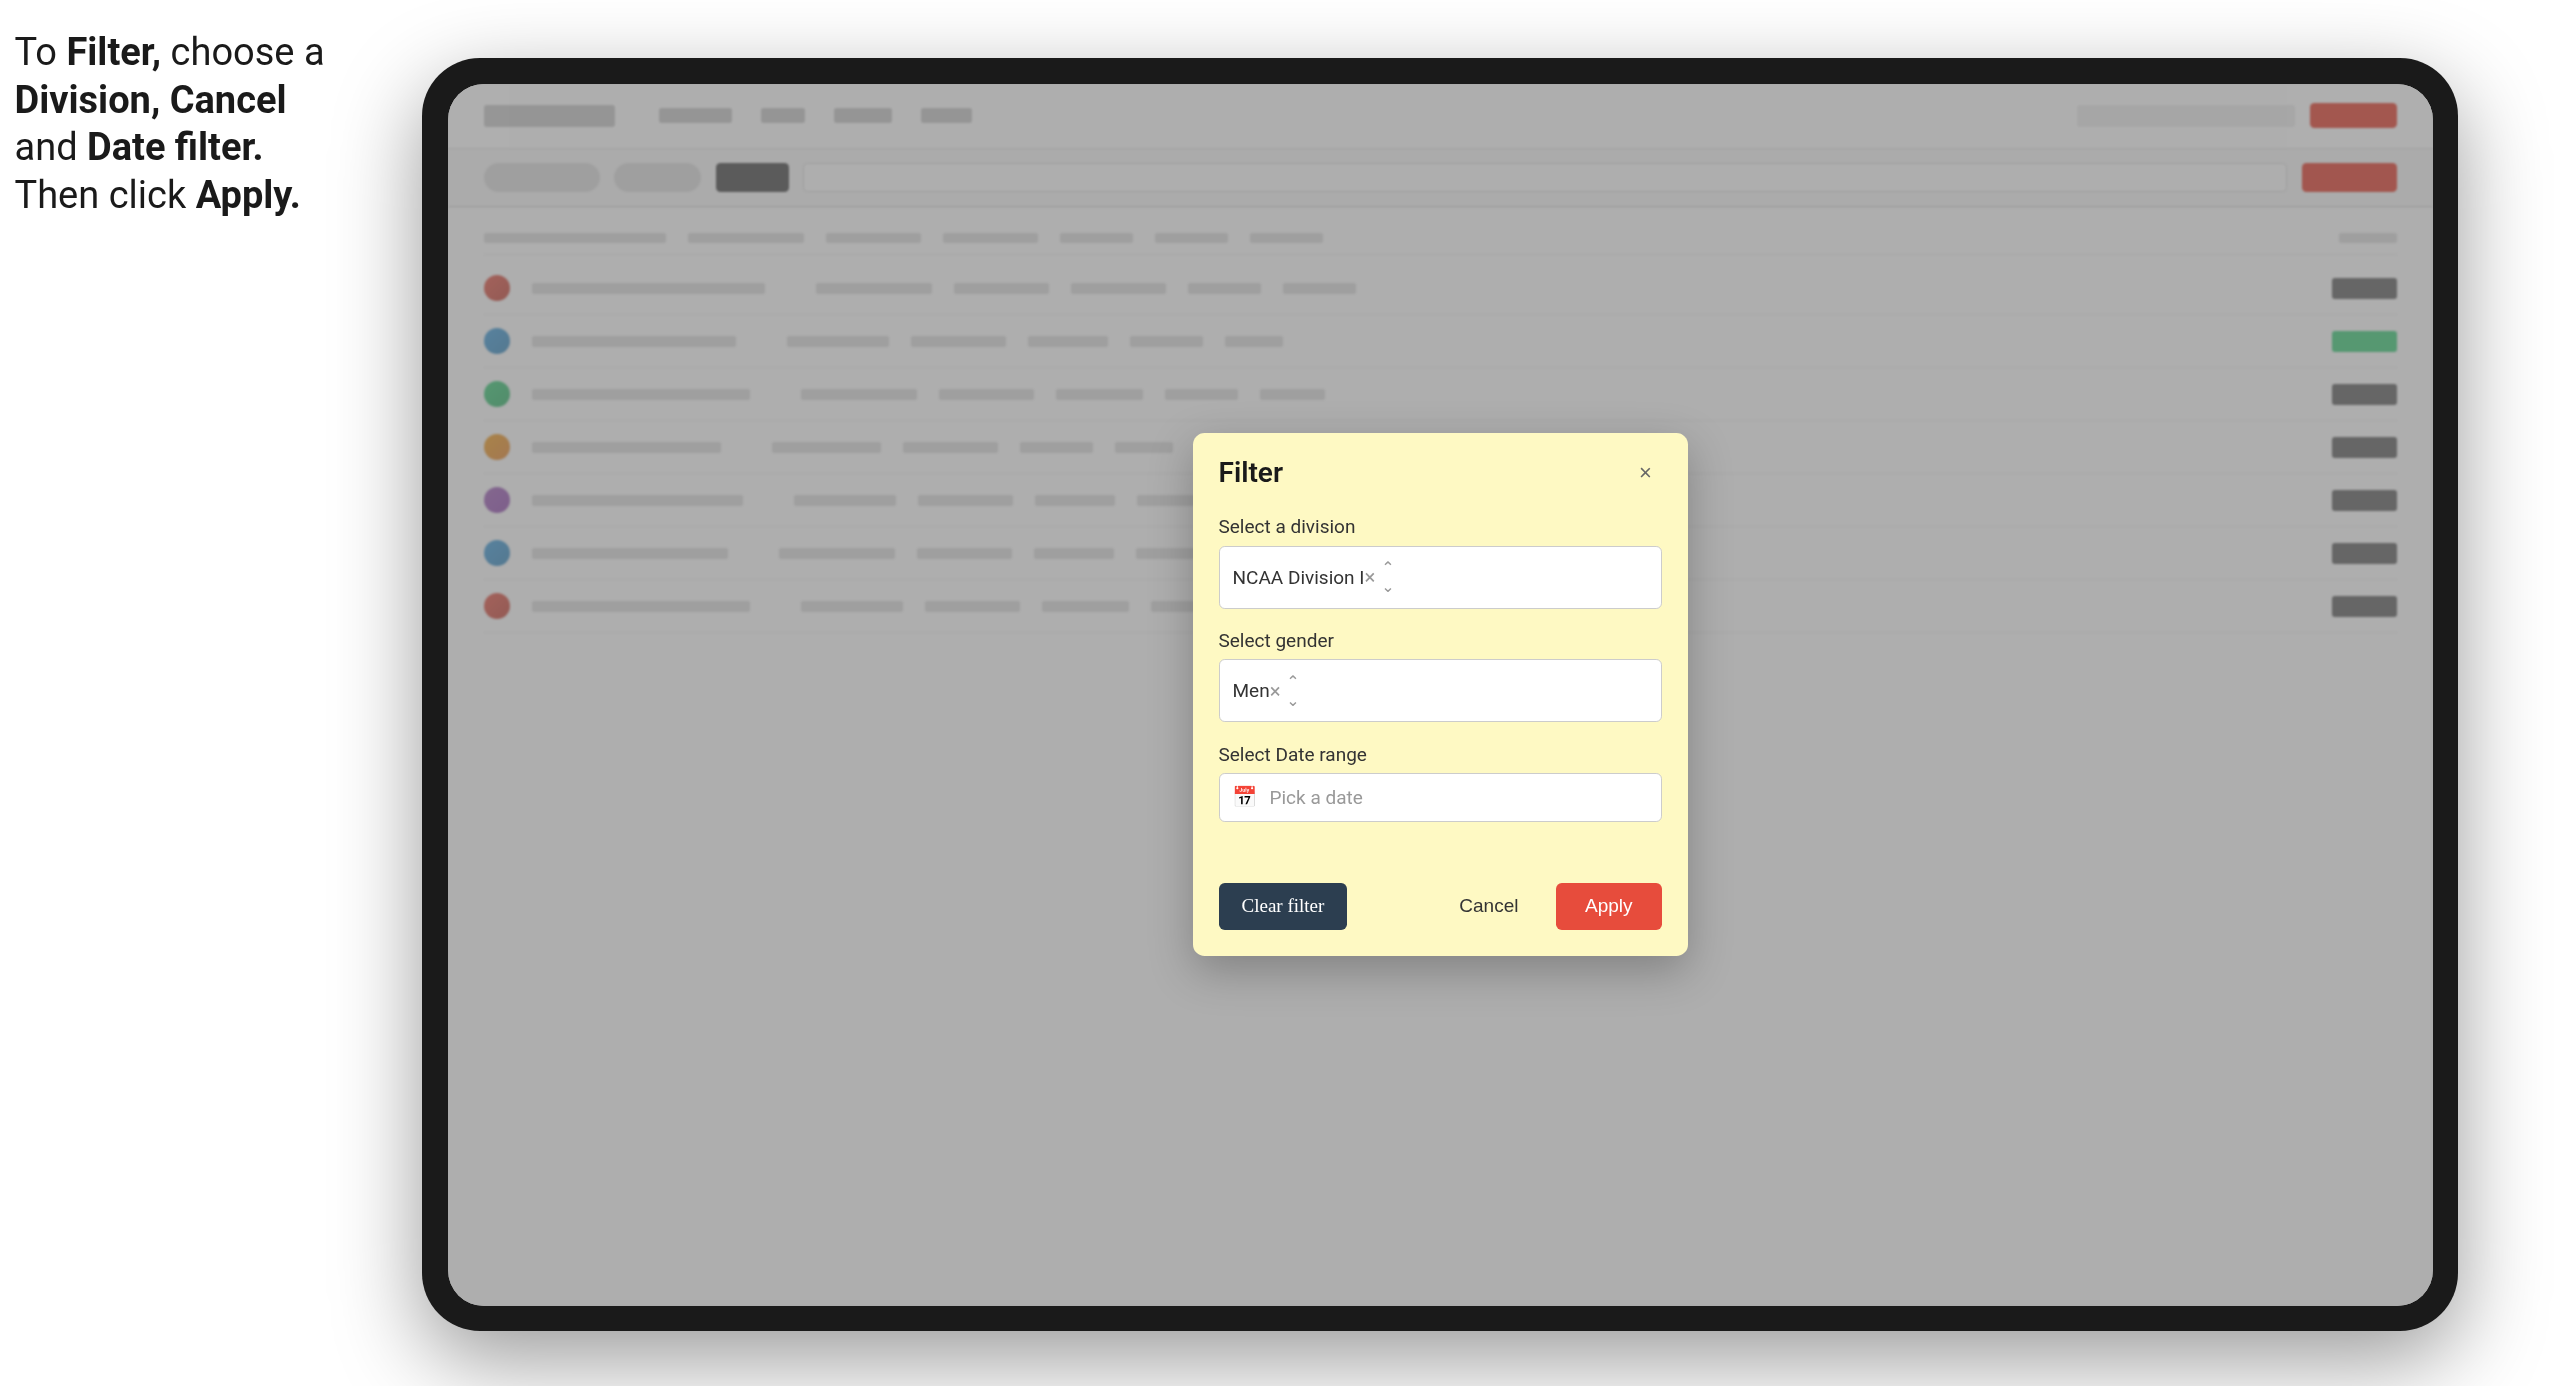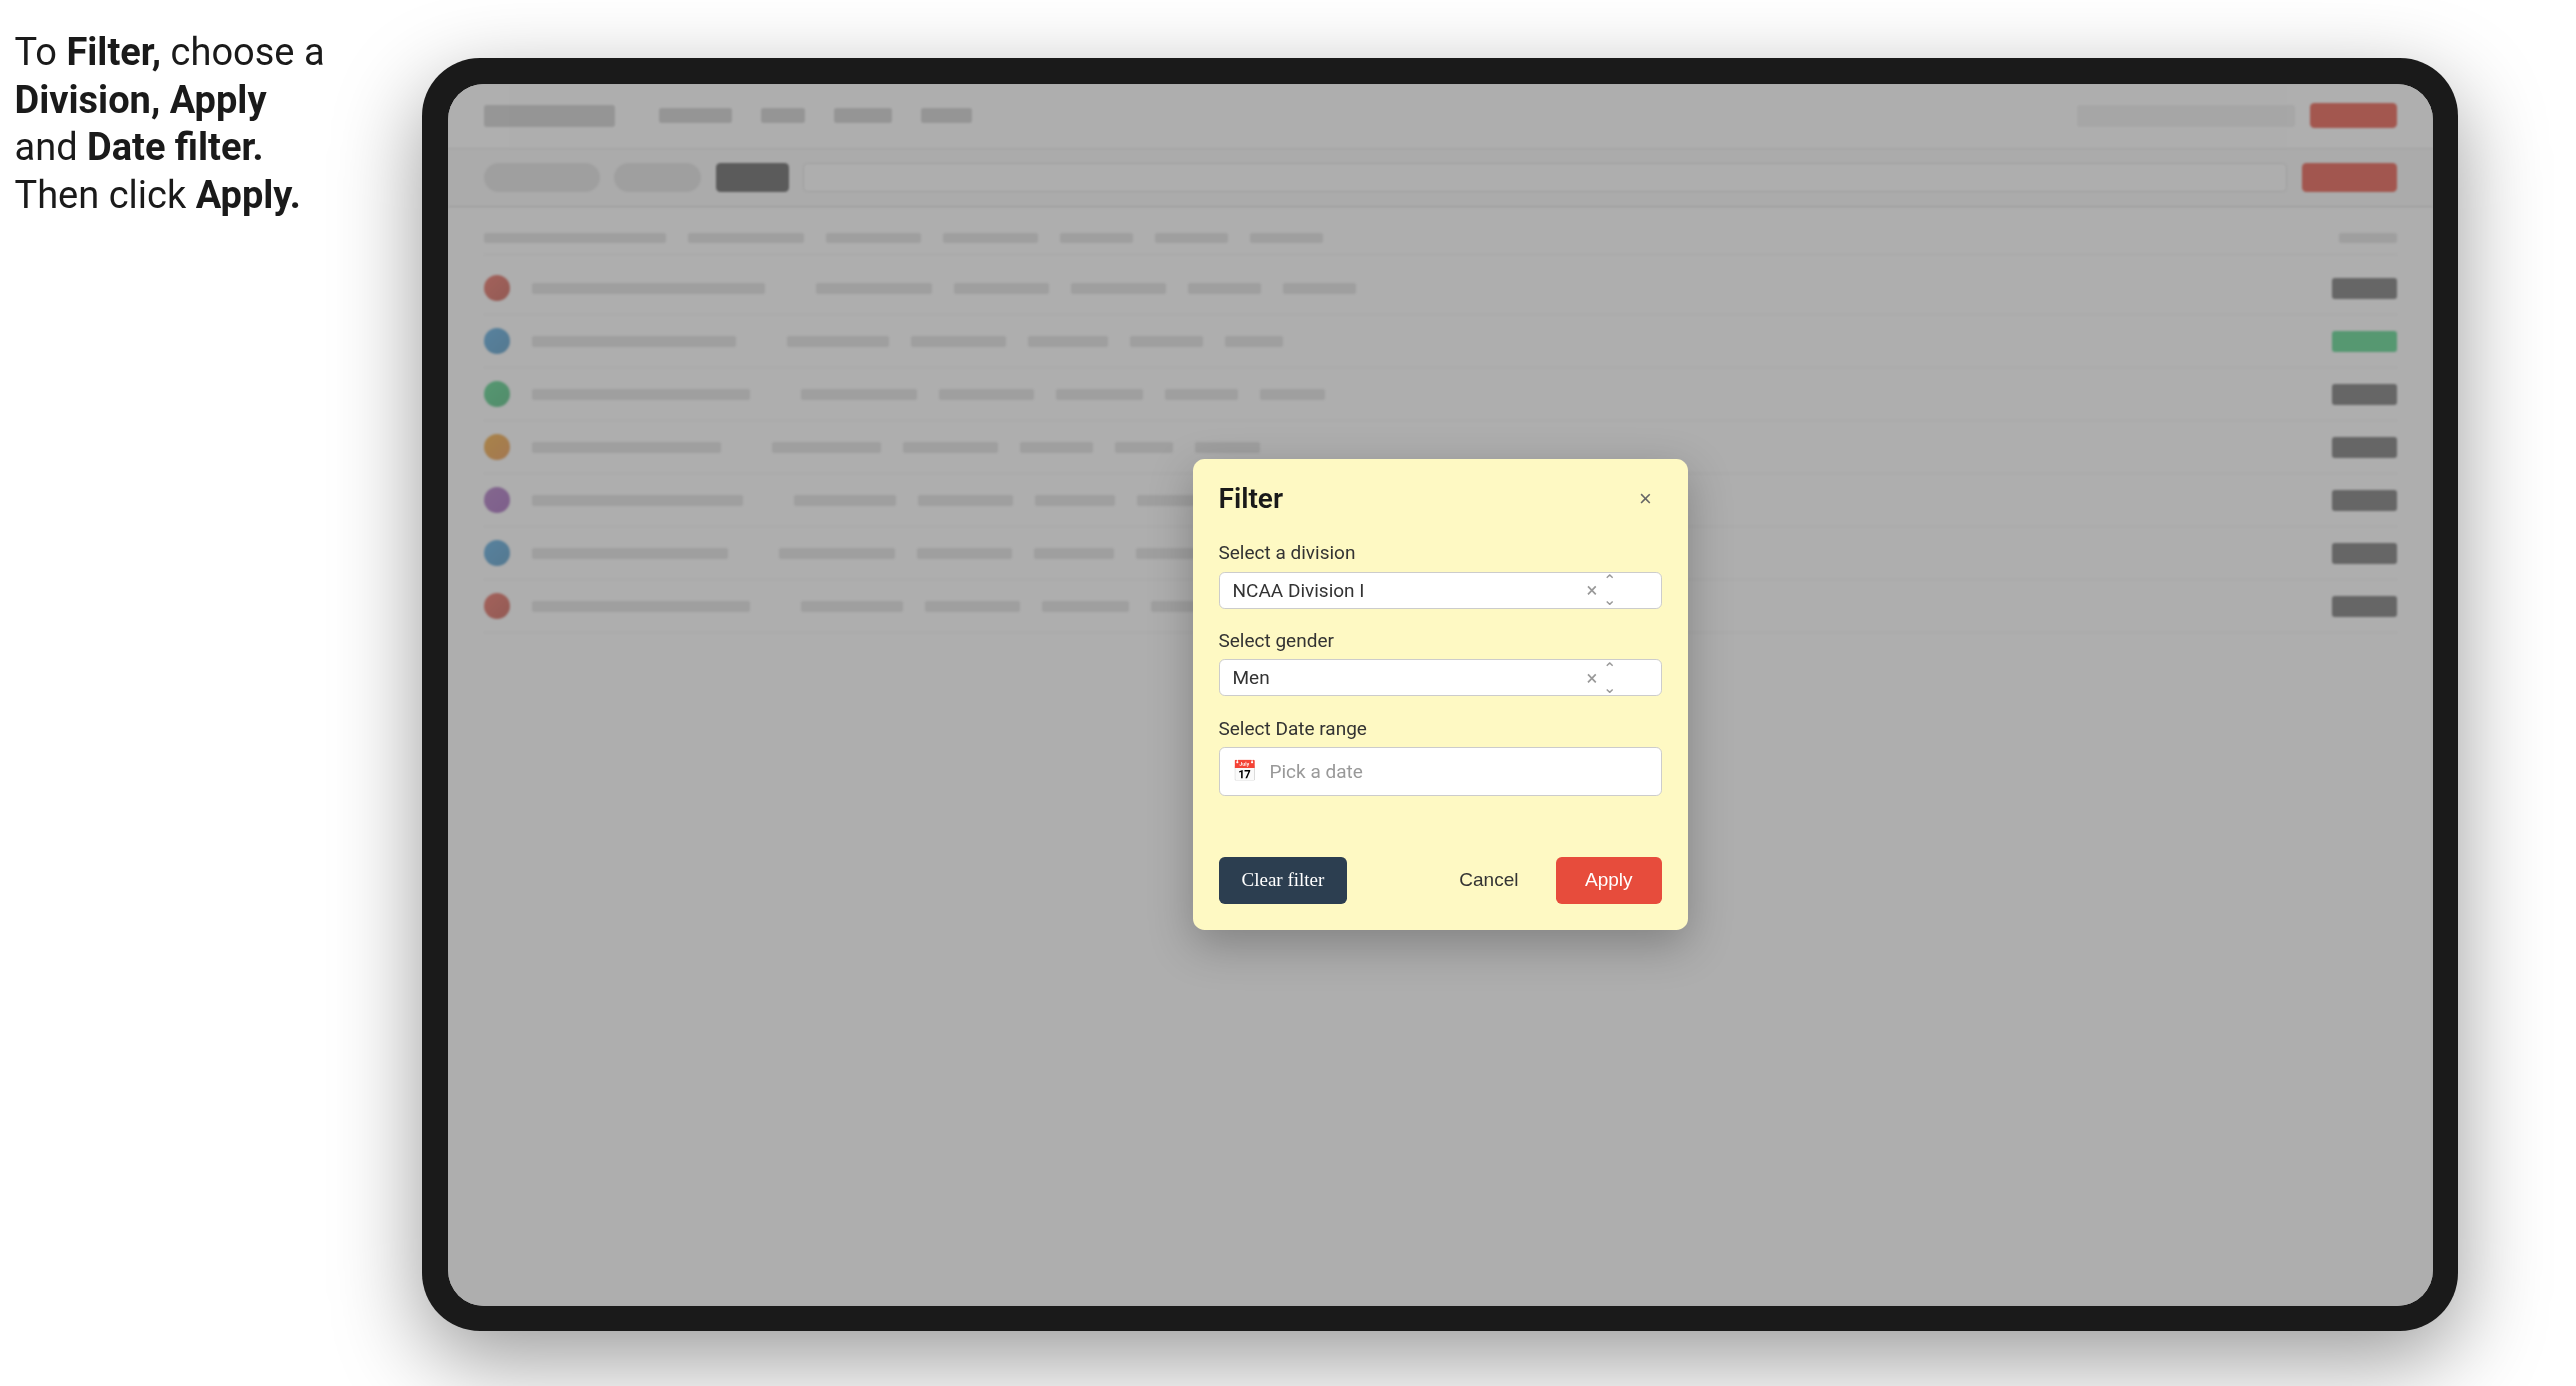--- a/index.html
+++ b/index.html
@@ -264,30 +264,29 @@
     .form-label {
       display: block;
       font-size: 19px;
       color: #333;
       margin-bottom: 7.3px;
       font-weight: 400;
     }
 
     .select-display {
       width: 100%;
-      height: 37px;
+      height: 63px;
       border: 0.7px solid #ccc;
       border-radius: 5.8px;
       padding: 0 44px 0 13px;
       font-size: 19px;
       color: #333;
       background: #fff;
       display: flex;
       align-items: center;
-      justify-content: space-between;
       cursor: pointer;
       position: relative;
     }
 
     .select-display .select-value {
       color: #333;
       font-size: 19px;
     }
 
     .select-display .select-icons {
@@ -375,21 +374,21 @@
       font-size: 19px;
       font-weight: 500;
       cursor: pointer;
     }
   </style>
 </head>
 <body>
 
 <div class="instruction-area">
   <span>To <span class="bold">Filter,</span> choose a</span><br>
-  <span class="bold">Division, Apply</span><br>
+  <span class="bold">Division, Cancel</span><br>
   <span>and <span class="bold">Date filter.</span></span><br>
   <span>Then click <span class="bold">Apply.</span></span>
 </div>
 
 <svg class="arrow-svg" viewBox="0 0 900 700">
   <defs>
     <marker id="arrowhead" markerWidth="10" markerHeight="7" refX="9" refY="3.5" orient="auto">
       <polygon points="0 0, 10 3.5, 0 7" fill="#e91e8c"></polygon>
     </marker>
   </defs>

